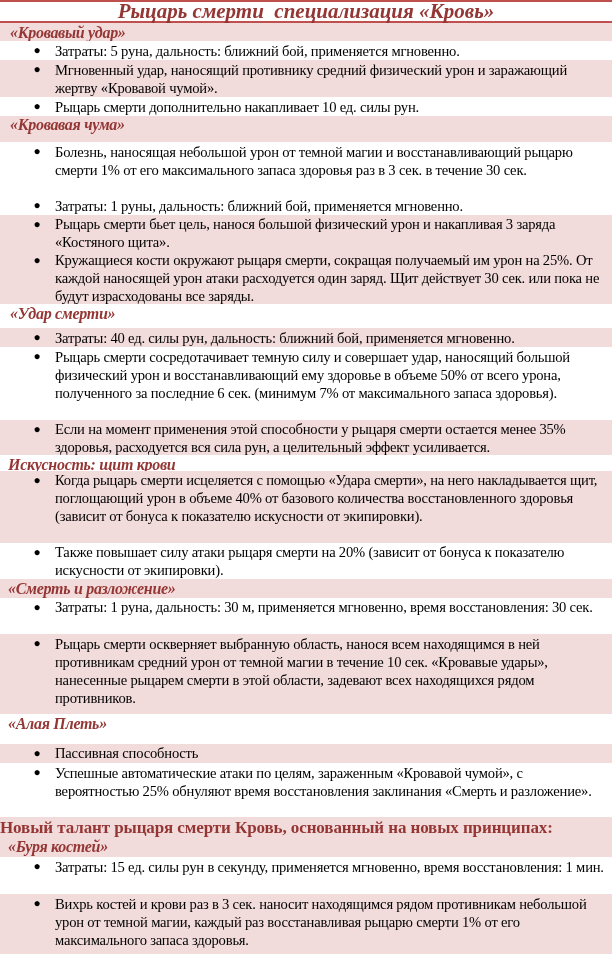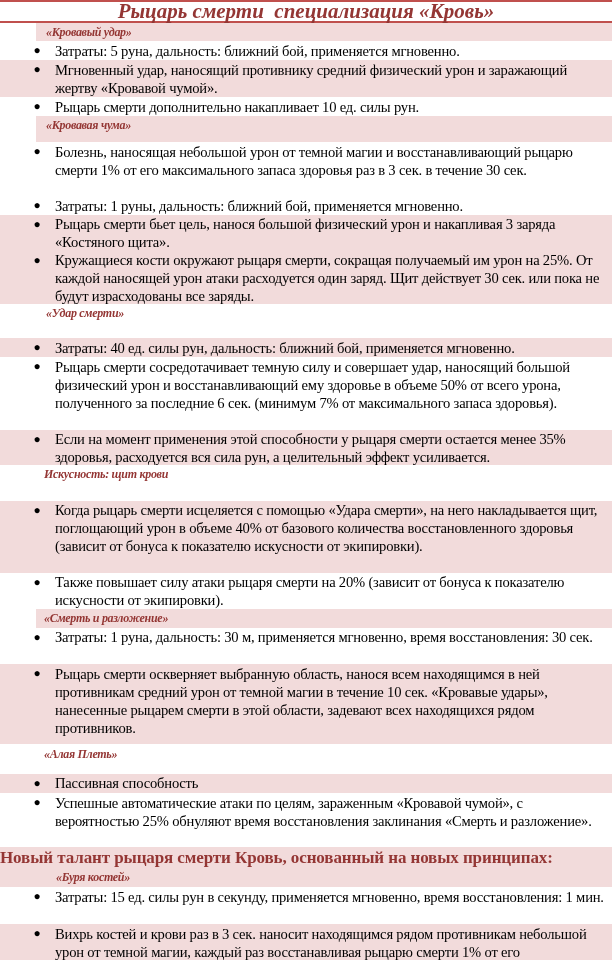--- a/index.html
+++ b/index.html
@@ -12,23 +12,22 @@
   .title-row {
     height: 19px; border-top: 2px solid #c0504d; border-bottom: 2px solid #c0504d;
     text-align: center; font-style: italic; font-weight: bold; color: #943634;
     font-size: 21px; line-height: 19px; white-space: pre;
   }
   .row { box-sizing: border-box; }
   .row.shade { background: #f2dbdb; }
   .row.white { background: #ffffff; }
   .hdr {
     font-style: italic; font-weight: bold; color: #943634;
-    font-size: 12px; line-height: 19px; padding-left: 10px; height: 19px;
+    font-size: 16px; line-height: 19px; padding-left: 10px; height: 19px;
     letter-spacing: -0.3px;
-    margin-left: 36px;
   }
   .hdr.noquote { padding-left: 8px; }
   .item {
     position: relative; font-size: 14.6px; line-height: 18px;
     padding: 0 6px 0 55px; letter-spacing: -0.2px;
   }
   .item .bullet {
     position: absolute; left: 33px; top: 0; width: 8px; text-align: center; font-size: 12px;
   }
   .newtalent {
@@ -48,36 +47,36 @@
   <div class="row white item" style="height:19px;padding-top:1px"><span class="bullet">●</span><span>Рыцарь смерти дополнительно накапливает 10 ед. силы рун.</span></div>
 
   <div class="row shade hdr" style="height:26px;line-height:18px">«Кровавая чума»</div>
   <div class="row white item" style="height:54px;padding-top:1px"><span class="bullet">●</span><span>Болезнь, наносящая небольшой урон от темной магии и восстанавливающий рыцарю смерти 1% от его максимального запаса здоровья раз в 3 сек. в течение 30 сек.</span></div>
 
   <div class="row white item" style="height:19px;padding-top:1px"><span class="bullet">●</span><span>Затраты: 1 руны, дальность: ближний бой, применяется мгновенно.</span></div>
   <div class="row shade item" style="height:36px;padding-top:0px"><span class="bullet">●</span><span>Рыцарь смерти бьет цель, нанося большой физический урон и накапливая 3 заряда «Костяного щита».</span></div>
 
   <div class="row shade item" style="height:53px;padding-top:0px"><span class="bullet">●</span><span>Кружащиеся кости окружают рыцаря смерти, сокращая получаемый им урон на 25%. От каждой наносящей урон атаки расходуется один заряд. Щит действует 30 сек. или пока не будут израсходованы все заряды.</span></div>
 
-  <div class="row white hdr" style="height:34px">«Удар смерти»</div>
+  <div class="row white hdr" style="height:24px">«Удар смерти»</div>
   <div class="row shade item" style="height:19px;padding-top:1px"><span class="bullet">●</span><span>Затраты: 40 ед. силы рун, дальность: ближний бой, применяется мгновенно.</span></div>
   <div class="row white item" style="height:73px;padding-top:1px"><span class="bullet">●</span><span>Рыцарь смерти сосредотачивает темную силу и совершает удар, наносящий большой физический урон и восстанавливающий ему здоровье в объеме 50% от всего урона, полученного за последние 6 сек. (минимум 7% от максимального запаса здоровья).</span></div>
   <div class="row shade item" style="height:35px;padding-top:0px"><span class="bullet">●</span><span>Если на момент применения этой способности у рыцаря смерти остается менее 35% здоровья, расходуется вся сила рун, а целительный эффект усиливается.</span></div>
 
-  <div class="row white hdr noquote" style="height:36px">Искусность: щит крови</div>
+  <div class="row white hdr noquote" style="height:16px">Искусность: щит крови</div>
   <div class="row shade item" style="height:72px;padding-top:0px"><span class="bullet">●</span><span>Когда рыцарь смерти исцеляется с помощью «Удара смерти», на него накладывается щит, поглощающий урон в объеме 40% от базового количества восстановленного здоровья (зависит от бонуса к показателю искусности от экипировки).</span></div>
   <div class="row white item" style="height:36px;padding-top:0px"><span class="bullet">●</span><span>Также повышает силу атаки рыцаря смерти на 20% (зависит от бонуса к показателю искусности от экипировки).</span></div>
 
   <div class="row shade hdr noquote" style="height:19px">«Смерть и разложение»</div>
   <div class="row white item" style="height:36px;padding-top:0px"><span class="bullet">●</span><span>Затраты: 1 руна, дальность: 30 м, применяется мгновенно, время восстановления: 30 сек.</span></div>
   <div class="row shade item" style="height:80px;padding-top:1px"><span class="bullet">●</span><span>Рыцарь смерти оскверняет выбранную область, нанося всем находящимся в ней противникам средний урон от темной магии в течение 10 сек. «Кровавые удары», нанесенные рыцарем смерти в этой области, задевают всех находящихся рядом противников.</span></div>
 
   <div class="row white hdr noquote" style="height:30px;line-height:20px">«Алая Плеть»</div>
   <div class="row shade item" style="height:19px;padding-top:0px"><span class="bullet">●</span><span>Пассивная способность</span></div>
   <div class="row white item" style="height:54px;padding-top:1px"><span class="bullet">●</span><span>Успешные автоматические атаки по целям, зараженным «Кровавой чумой», с вероятностью 25% обнуляют время восстановления заклинания «Смерть и разложение».</span></div>
 
   <div class="row shade" style="height:40px">
     <div class="newtalent" style="height:21px">Новый талант рыцаря смерти Кровь, основанный на новых принципах:</div>
-    <div class="hdr noquote" style="padding-left:20px;height:19px;line-height:18px">«Буря костей»</div>
+    <div class="hdr noquote" style="padding-left:8px;height:19px;line-height:18px">«Буря костей»</div>
   </div>
   <div class="row white item" style="height:37px;padding-top:1px"><span class="bullet">●</span><span>Затраты: 15 ед. силы рун в секунду, применяется мгновенно, время восстановления: 1 мин.</span></div>
   <div class="row shade item" style="height:60px;padding-top:1px"><span class="bullet">●</span><span>Вихрь костей и крови раз в 3 сек. наносит находящимся рядом противникам небольшой урон от темной магии, каждый раз восстанавливая рыцарю смерти 1% от его максимального запаса здоровья.</span></div>
 </div>
 
 </body></html>

